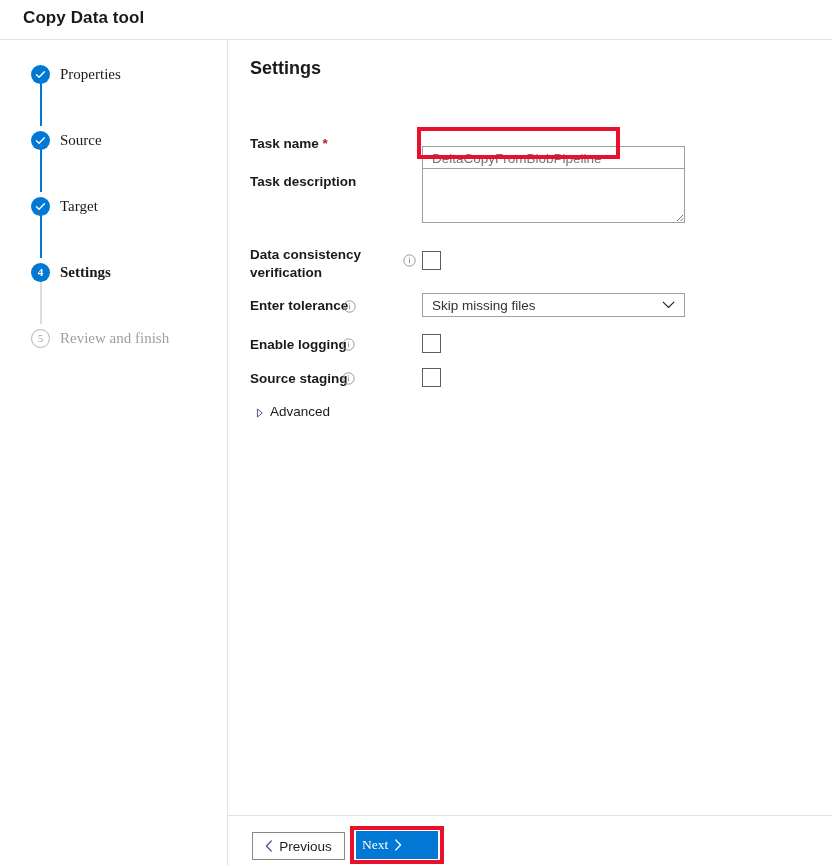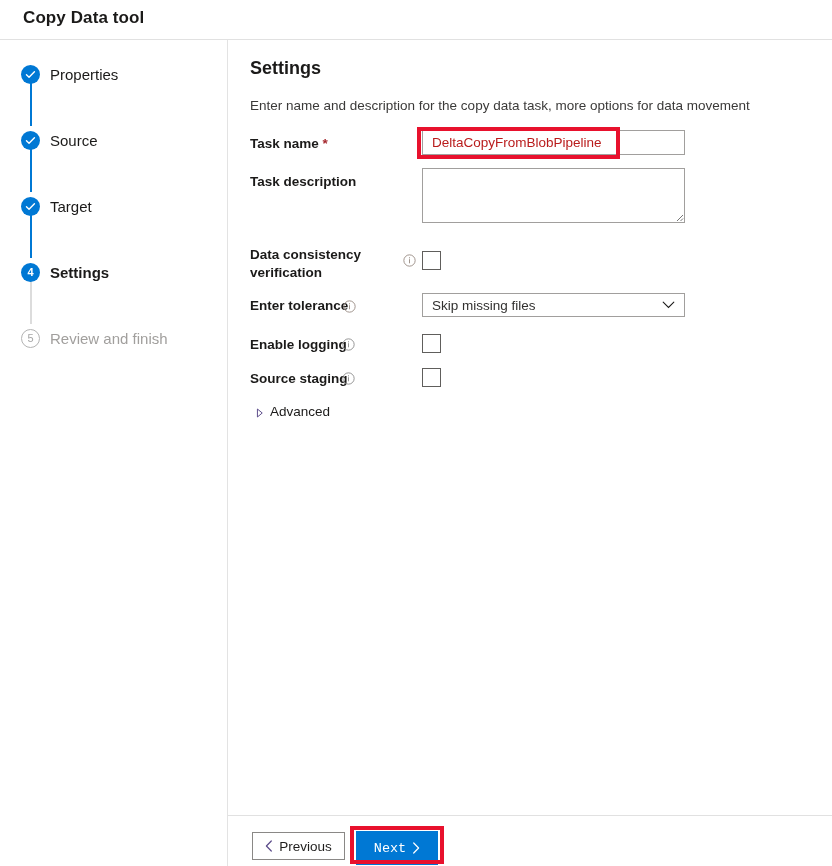--- a/index.html
+++ b/index.html
@@ -27,22 +27,23 @@
     font-size: 17px; font-weight: 600; color: #1b1a19;
     letter-spacing: .1px;
   }
   .header-rule {
     position: absolute; left: 0; top: 39px; width: 832px; height: 1px;
     background: #e1e1e1;
   }
 
   
   .rail {
-    position: absolute; left: 1px; top: 40px; width: 227px; height: 826px;
-    background: #ffffff;
+    position: absolute; left: 11px; top: 40px; width: 227px; height: 826px;
+    background: #ffffff;
+    font-family: Liberation Serif, serif;
   }
   .rail-divider {
     position: absolute; left: 227px; top: 40px; width: 1px; height: 826px;
     background: #e3e3e3;
   }
   .step {
     position: absolute; left: 0; width: 227px; height: 30px;
   }
   .step-bullet {
     position: absolute; left: 20px; top: 0;
@@ -93,24 +94,25 @@
     font-size: 13.5px; font-weight: 600; color: #1b1a19;
     line-height: 18px;
   }
   .req-star { color: #a4262c; font-weight: 600; }
 
   .txt-input {
     position: absolute;
     border: 1px solid #a19f9d;
     background: #ffffff;
     font-family: "Liberation Sans", sans-serif;
-    font-size: 13.5px; color: #b91c1c;
+    font-size: 13.5px; color: #737373;
     padding: 0 9px;
     outline: none;
     border-radius: 0;
+    margin-top: 16px;
   }
   .txt-area {
     position: absolute;
     border: 1px solid #a19f9d;
     background: #ffffff;
     font-family: "Liberation Sans", sans-serif;
     font-size: 13.5px; color: #323130;
     padding: 5px 8px;
     outline: none; resize: none; border-radius: 0;
   }
@@ -165,24 +167,24 @@
     display: flex; align-items: center; justify-content: center; gap: 6px;
     font-size: 13.5px; color: #201f1e; cursor: pointer;
     font-family: "Liberation Sans", sans-serif;
     padding: 0;
     text-align: right;
   }
   .btn-next {
     position: absolute; left: 356px; top: 831px;
     width: 82px; height: 28px;
     border: 1px solid #0078d4; background: #0078d4;
-    display: flex; align-items: center; justify-content: center; gap: 6px;
+    display: flex; align-items: center; gap: 6px;
     font-size: 13.5px; color: #ffffff; cursor: pointer;
-    font-family: Liberation Mono, monospace;
-    padding: 16px;
+    font-family: Liberation Serif, serif;
+    padding: 5px;
   }
   .chev { width: 8px; height: 12px; flex: none; }
 
   
   .redbox {
     position: absolute;
     border: 4px solid #e8112d;
     pointer-events: none;
   }
 </style>
@@ -242,21 +244,20 @@
         <span class="num">5</span>
       </div>
       <div class="step-label pending">Review and finish</div>
     </div>
   </div>
   <div class="rail-divider"></div>
 
   <div class="pane">
 
     <div class="pane-title">Settings</div>
-    <div class="pane-sub">Enter name and description for the copy data task, more options for data movement</div>
 
     <div class="form-label" style="left:22px; top:95px;">
       <span>Task name</span>
       <span class="req-star">*</span>
     </div>
     <input class="txt-input" style="left: 194px; top: 90px; width: 263px; height: 25px;" value="DeltaCopyFromBlobPipeline">
 
     <div class="form-label" style="left:22px; top:133px;">Task description</div>
     <textarea class="txt-area" style="left: 194px; top: 128px; width: 263px; height: 55px;"></textarea>
     <svg class="resize-grip" style="left:444px; top:170px;" viewBox="0 0 12 12" aria-hidden="true">

